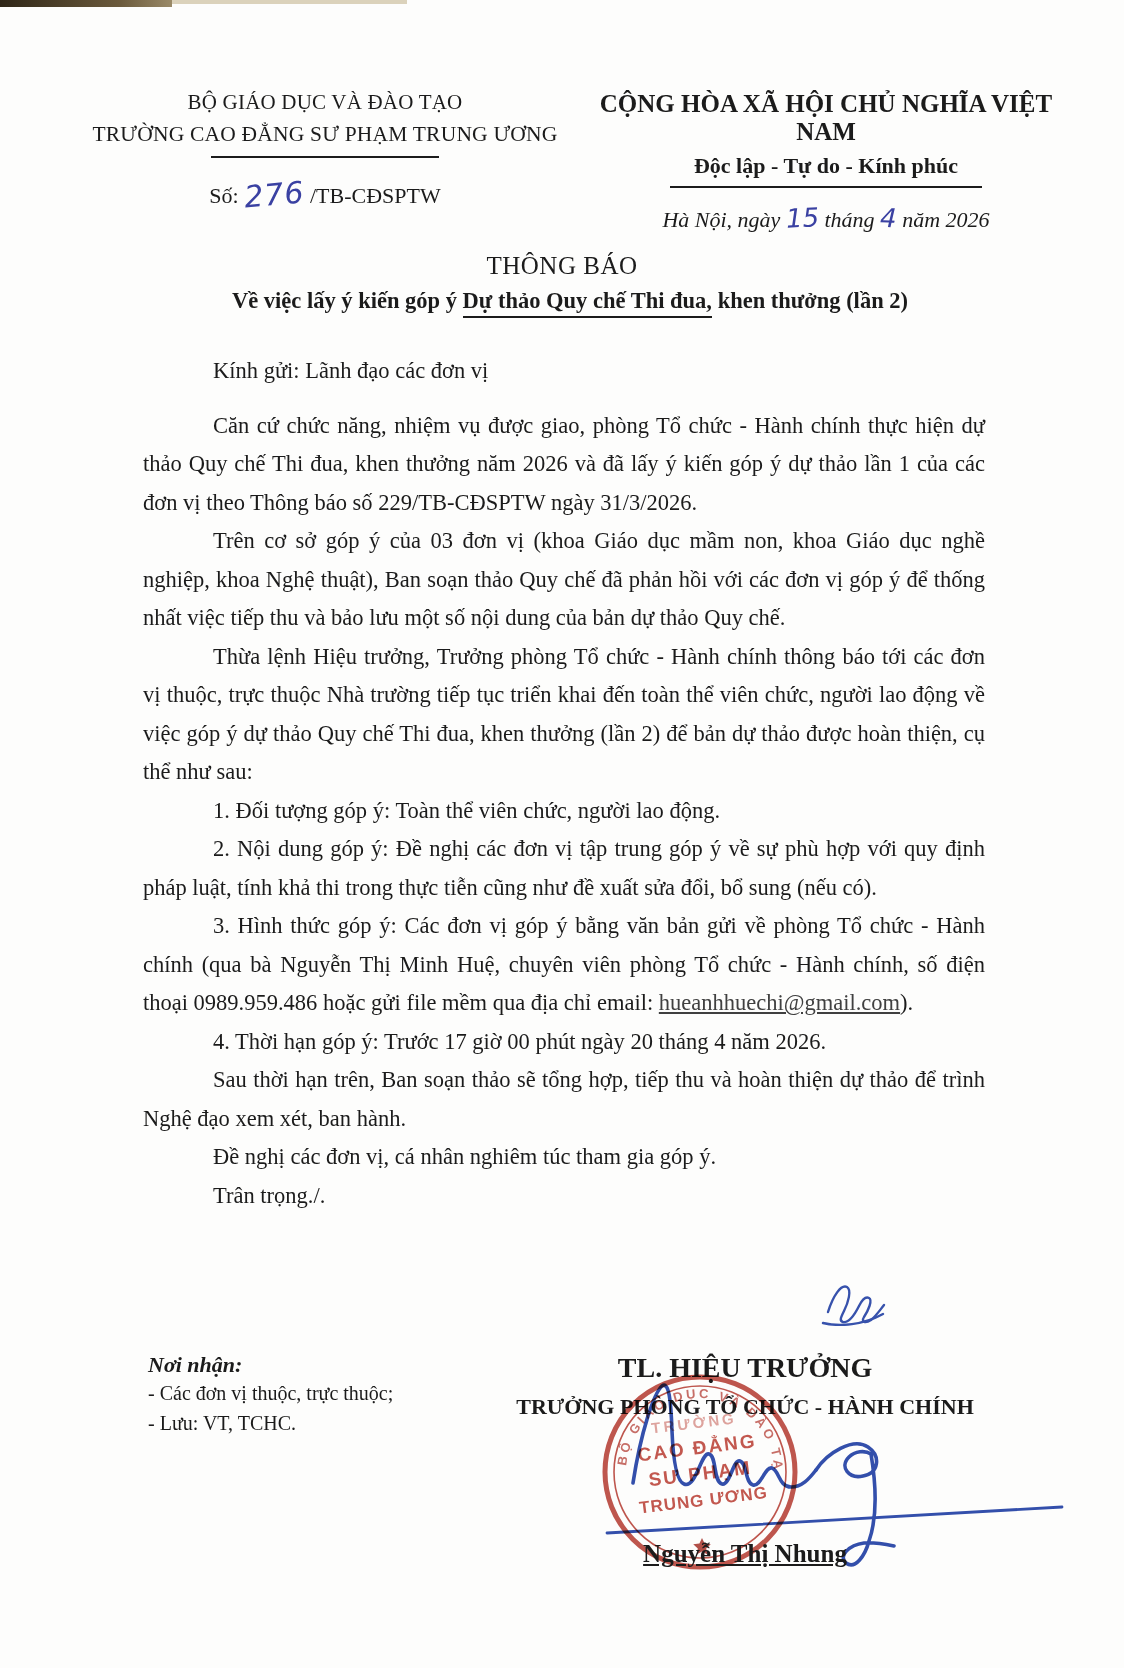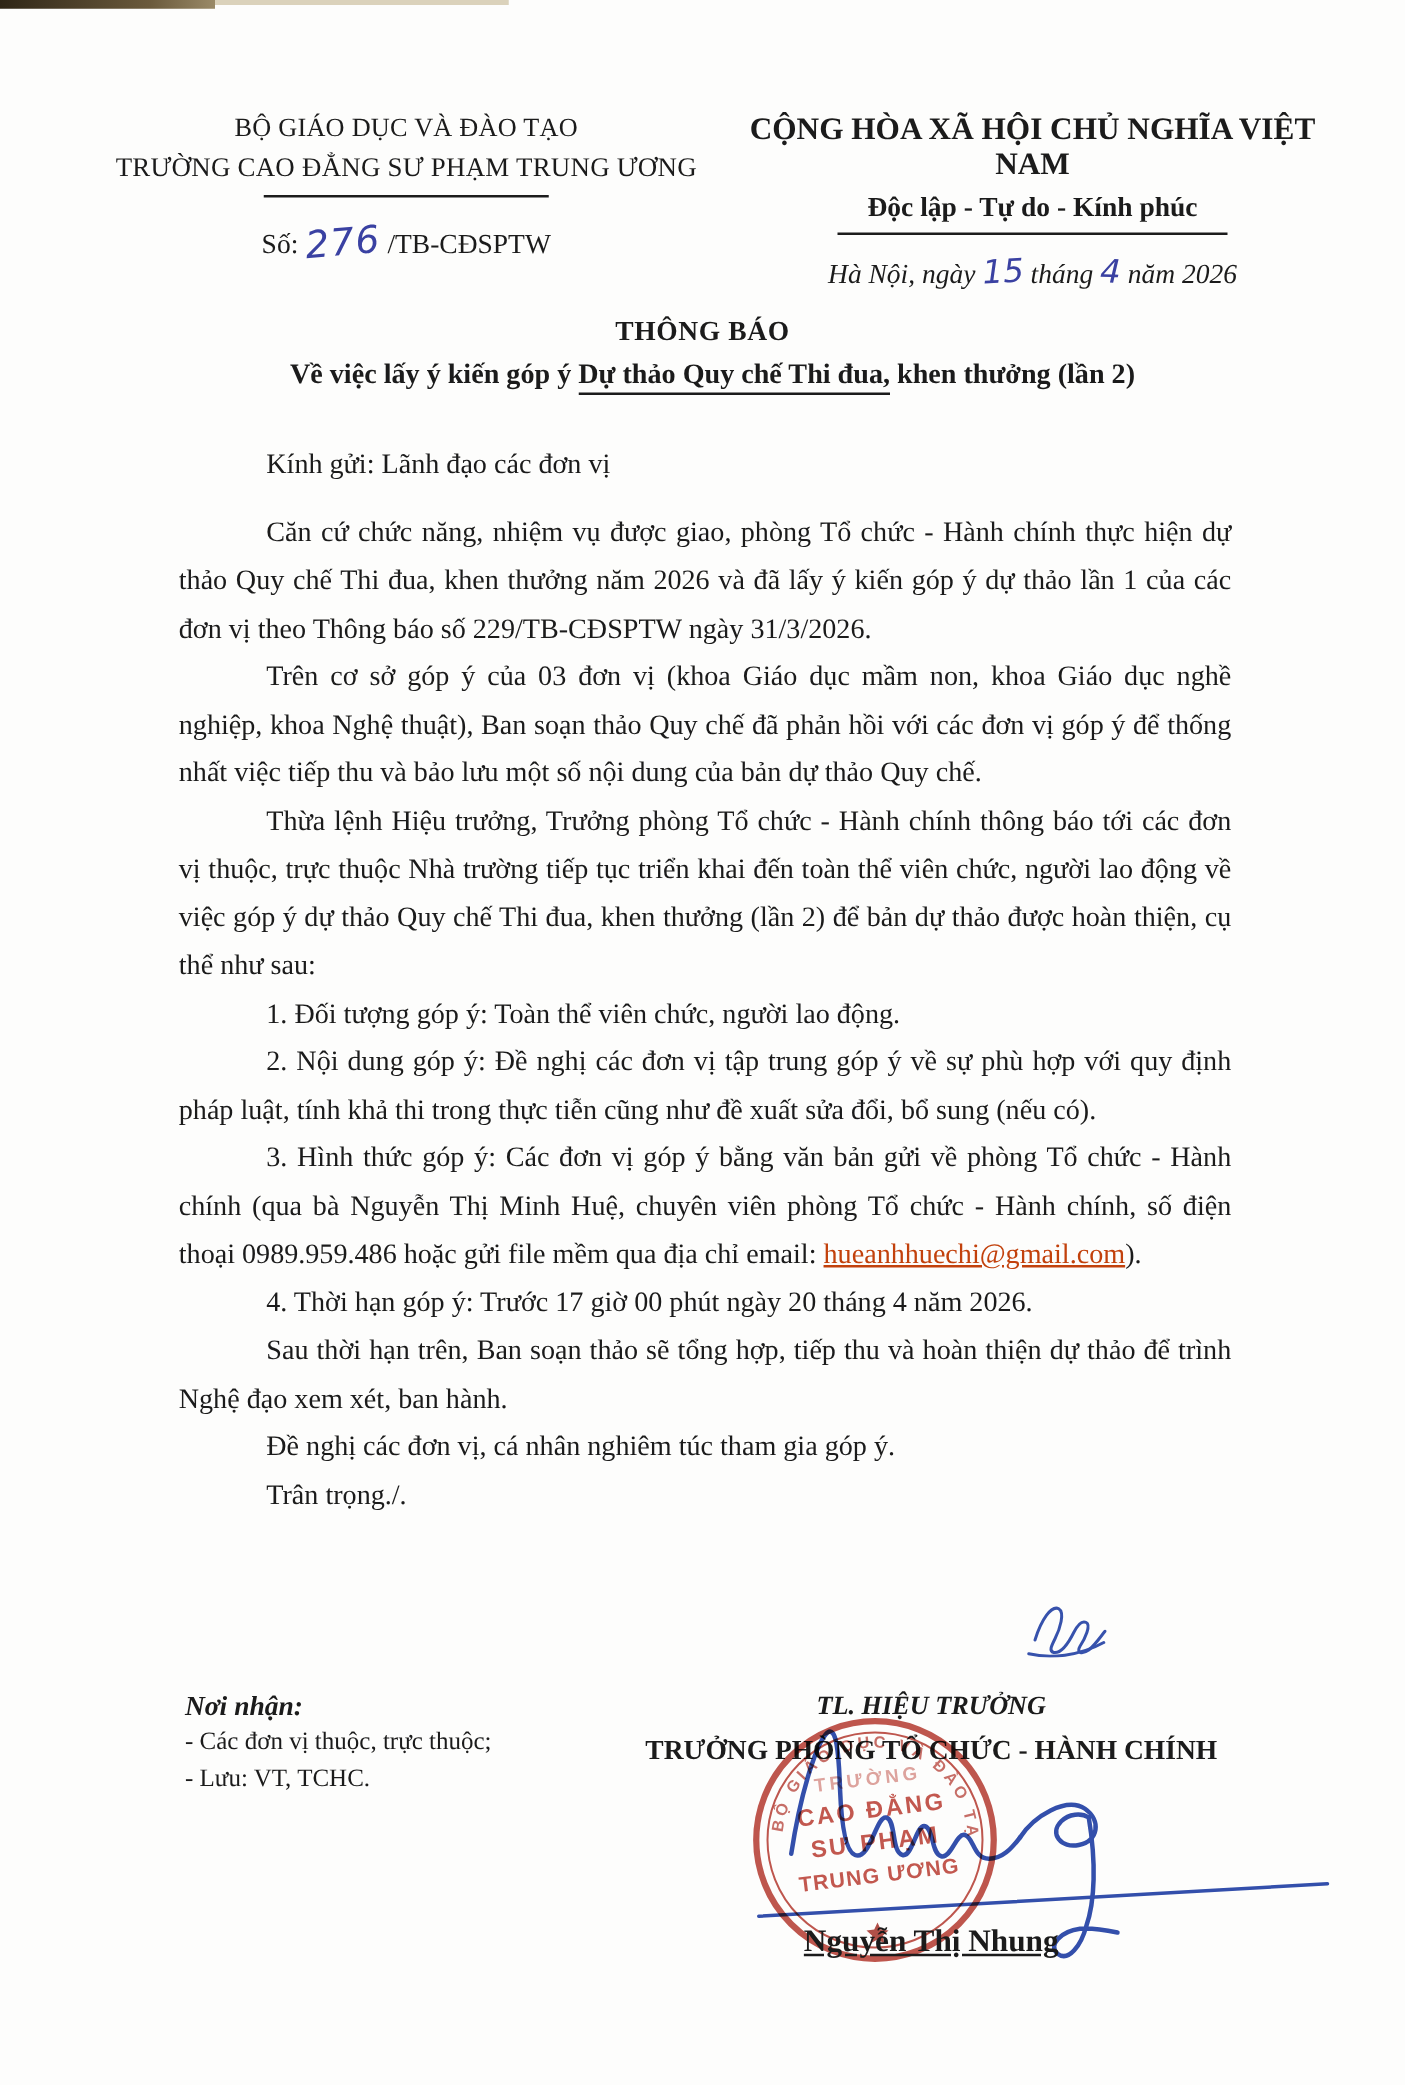--- a/index.html
+++ b/index.html
@@ -27,37 +27,37 @@
   .num-line{margin-top:17px;font-size:22px;}
   .date-line{margin-top:15px;font-size:22px;font-style:italic;}
   .hand{font-family:"DejaVu Sans",sans-serif;font-style:italic;color:#3a41a2;
         display:inline-block;}
   .hand-num{font-size:30px;transform:rotate(-5deg) translateY(2px);letter-spacing:1px;}
   .hand-day{font-size:26px;transform:rotate(-3deg);}
   .hand-month{font-size:26px;transform:rotate(2deg);}
 
   
   .title-block{left:0;top:252px;width:1124px;text-align:center;}
-  .title-main{font-size:22px;font-weight:bold;letter-spacing:.5px;}
+  .title-main{font-size:25px;font-weight:normal;letter-spacing:.5px;}
   .title-sub{font-size:22.5px;font-weight:bold;margin-top:8px;padding-left:16px;}
   .u2{border-bottom:2.5px solid #1b1b1b;padding-bottom:3px;}
 
   
   .body-block{left:143px;top:352px;width:842px;font-size:22.5px;line-height:38.5px;
     text-align:justify;}
   .body-block p{margin:0;text-indent:70px;}
   .salutation{margin-bottom:16px !important;}
-  .email{text-decoration:underline;color:#c2410c;}
+  .email{text-decoration:underline;color:#404040;}
 
   
   .recipients{left:148px;top:1352px;width:330px;}
   .recipients-title{font-size:22px;font-weight:bold;font-style:italic;}
   .recipients-item{font-size:20px;line-height:30px;}
   .sig-block{left:470px;top:1352px;width:550px;text-align:center;}
-  .sig-line1{font-size:21px;font-weight:bold;font-style:italic;}
+  .sig-line1{font-size:28px;font-weight:bold;}
   .sig-line2{font-size:22px;font-weight:bold;margin-top:10px;}
   .signer{left:470px;top:1540px;width:550px;text-align:center;
     font-size:25px;font-weight:bold;text-decoration:underline;}
 
   .stamp-svg{left:590px;top:1362px;mix-blend-mode:multiply;}
   .sign-svg{left:555px;top:1355px;mix-blend-mode:multiply;pointer-events:none;}
   .initials-svg{left:818px;top:1276px;mix-blend-mode:multiply;}
   svg text{font-family:"Liberation Sans","DejaVu Sans",sans-serif;}
 </style>
 </head>

